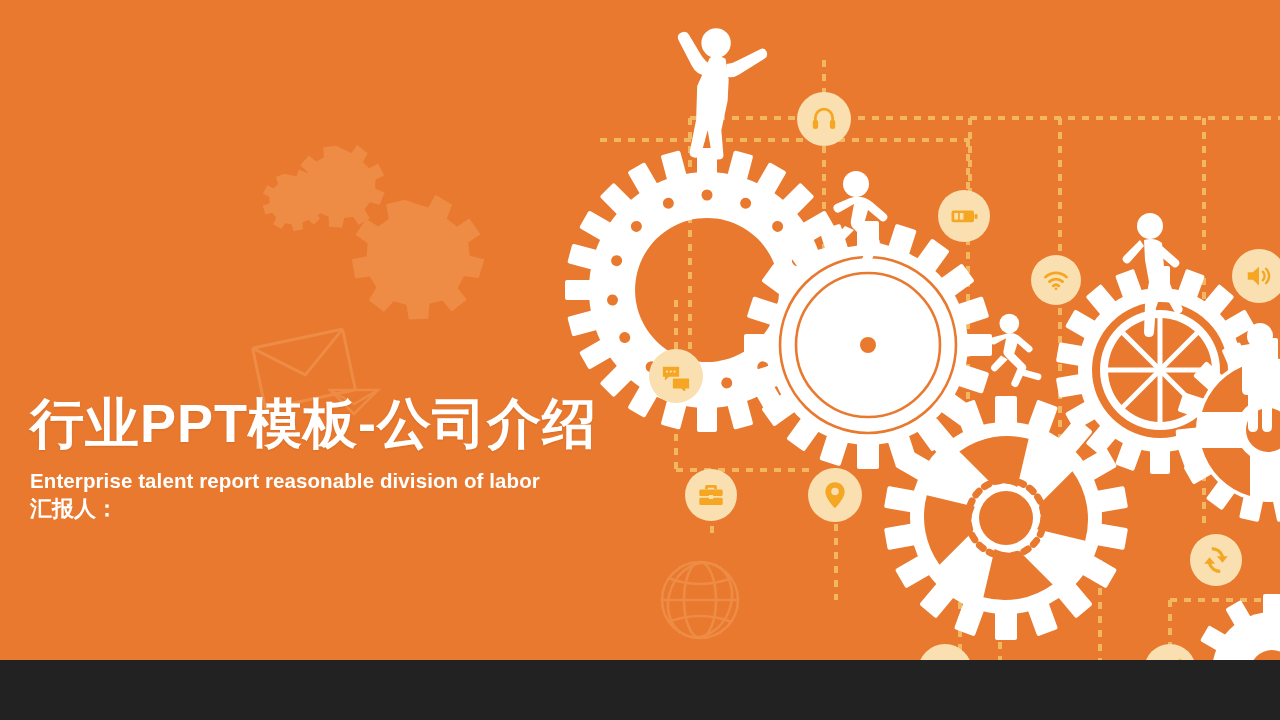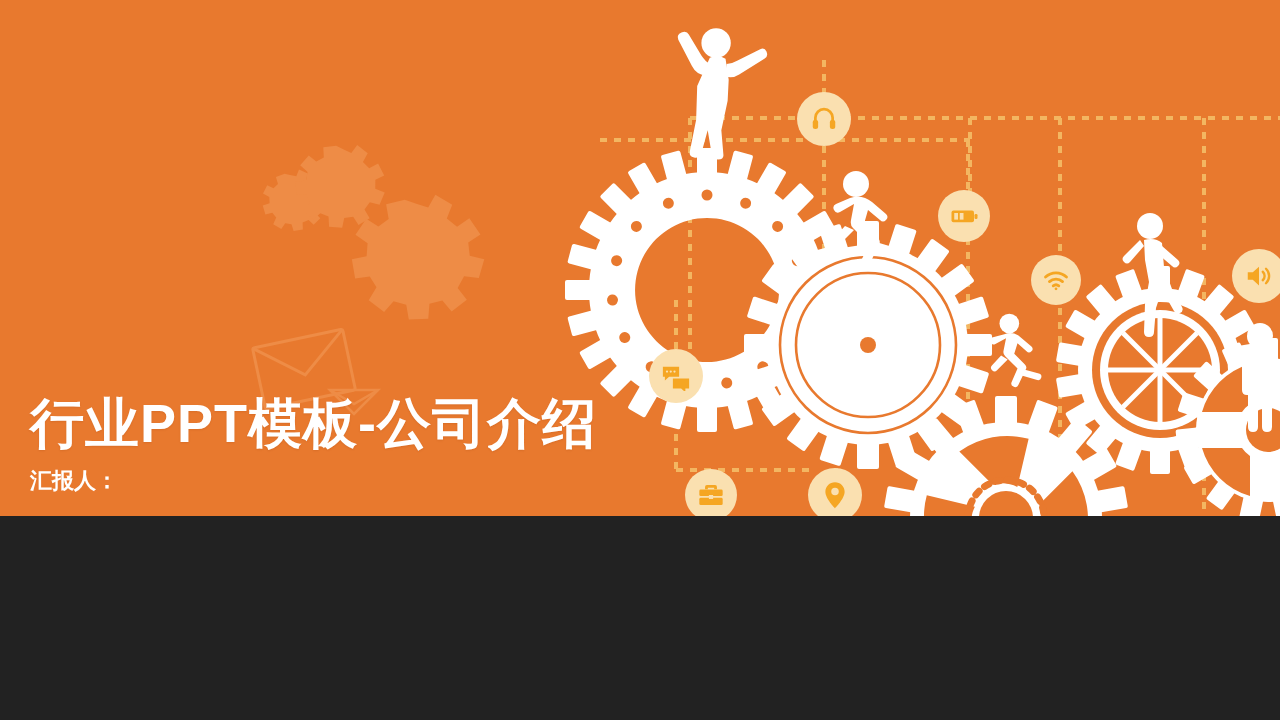--- a/index.html
+++ b/index.html
@@ -1,21 +1,21 @@
 <!DOCTYPE html>
 <html><head>
 <meta charset="utf-8">
 <title>PPT Cover</title>
 <style>
   html,body{margin:0;padding:0;background:#222;}
   *{box-sizing:border-box;}
 
   .slide{
     position:relative;
-    width:1280px;height:516px;
+    width:1280px;height:660px;
     overflow:hidden;
     background:#E8792E;
     font-family:"Liberation Sans","DejaVu Sans",sans-serif;
   }
 
   
   .layer{position:absolute;inset:0;}
   .layer.watermark{z-index:1;}
   .layer.connectors{z-index:2;}
   .layer.gears{z-index:3;}
@@ -44,21 +44,21 @@
   .subtitle{
     color:#FFFFFF;
     font-size:20.5px;
     font-weight:bold;
     line-height:26px;
     margin-top:14px;
     letter-spacing:.1px;
     white-space:nowrap;
   }
   .metarow{
-    margin-top:12px;
+    margin-top:0;
     color:#FFFFFF;
     font-size:22px;
     font-weight:bold;
     line-height:30px;
     display:flex;
     align-items:baseline;
   }
   .meta-presenter{display:inline-block;width:232px;white-space:nowrap;}
   .meta-date{white-space:nowrap;}
 
@@ -528,19 +528,20 @@
         <path d="M21.5 2.5 L11.4 14.6 L10.6 21.5 Z" opacity="0.85"></path>
         <path d="M9.6 13.6 L10.6 21.5 L13.4 17.3 Z" opacity="0.6"></path>
       </svg>
     </div>
 
   </div>
 
   <div class="layer text">
     <div class="textblock">
       <div class="title-line">行业PPT模板-公司介绍</div>
+      <div class="subtitle">Enterprise talent report reasonable division of labor</div>
       <div class="metarow">
         <span class="meta-presenter">汇报人：</span>
       </div>
     </div>
   </div>
 
 </div>
 
 </body></html>

